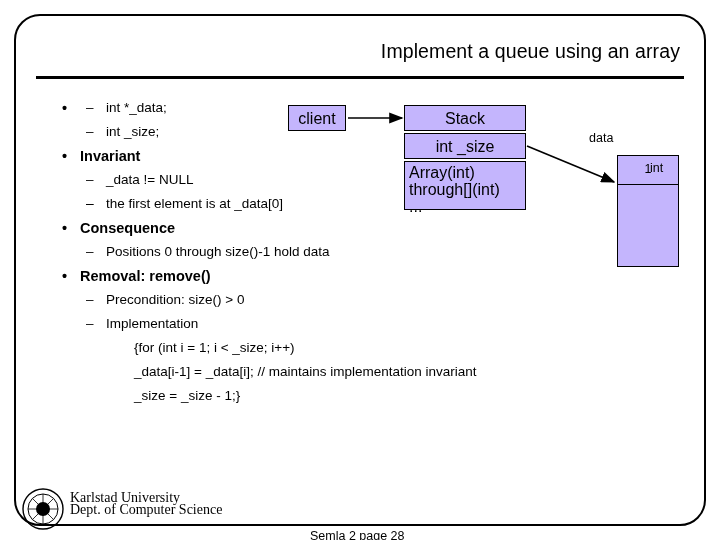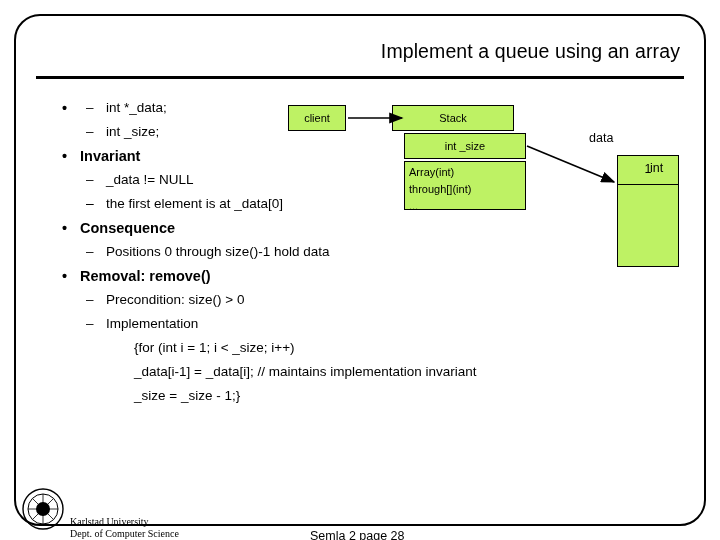--- a/index.html
+++ b/index.html
@@ -94,33 +94,33 @@
     font-weight: normal;
     line-height: 24px;
     padding-left: 94px;
     white-space: nowrap;
   }
   
   .box {
     position: absolute;
     box-sizing: border-box;
     border: 1px solid #000000;
-    background: #bef264;
-    font-size: 11px;
+    background: #c4b5fd;
+    font-size: 16px;
     text-align: center;
   }
   #client-box {
     left: 288px;
     top: 105px;
     width: 58px;
     height: 26px;
     line-height: 25px;
   }
   #stack-head {
-    left: 392px;
+    left: 404px;
     top: 105px;
     width: 122px;
     height: 26px;
     line-height: 25px;
   }
   #stack-attr {
     left: 404px;
     top: 133px;
     width: 122px;
     height: 26px;
@@ -174,23 +174,23 @@
   #logo {
     position: absolute;
     left: 22px;
     top: 488px;
     width: 42px;
     height: 42px;
   }
   #univ {
     position: absolute;
     left: 70px;
-    top: 516px;
+    top: 492px;
     font-family: "Liberation Serif", serif;
-    font-size: 10px;
+    font-size: 14px;
     line-height: 12px;
     white-space: nowrap;
   }
   #footer-center {
     position: absolute;
     left: 310px;
     top: 502px;
     font-size: 12.5px;
     white-space: nowrap;
     margin-top: 27px;

